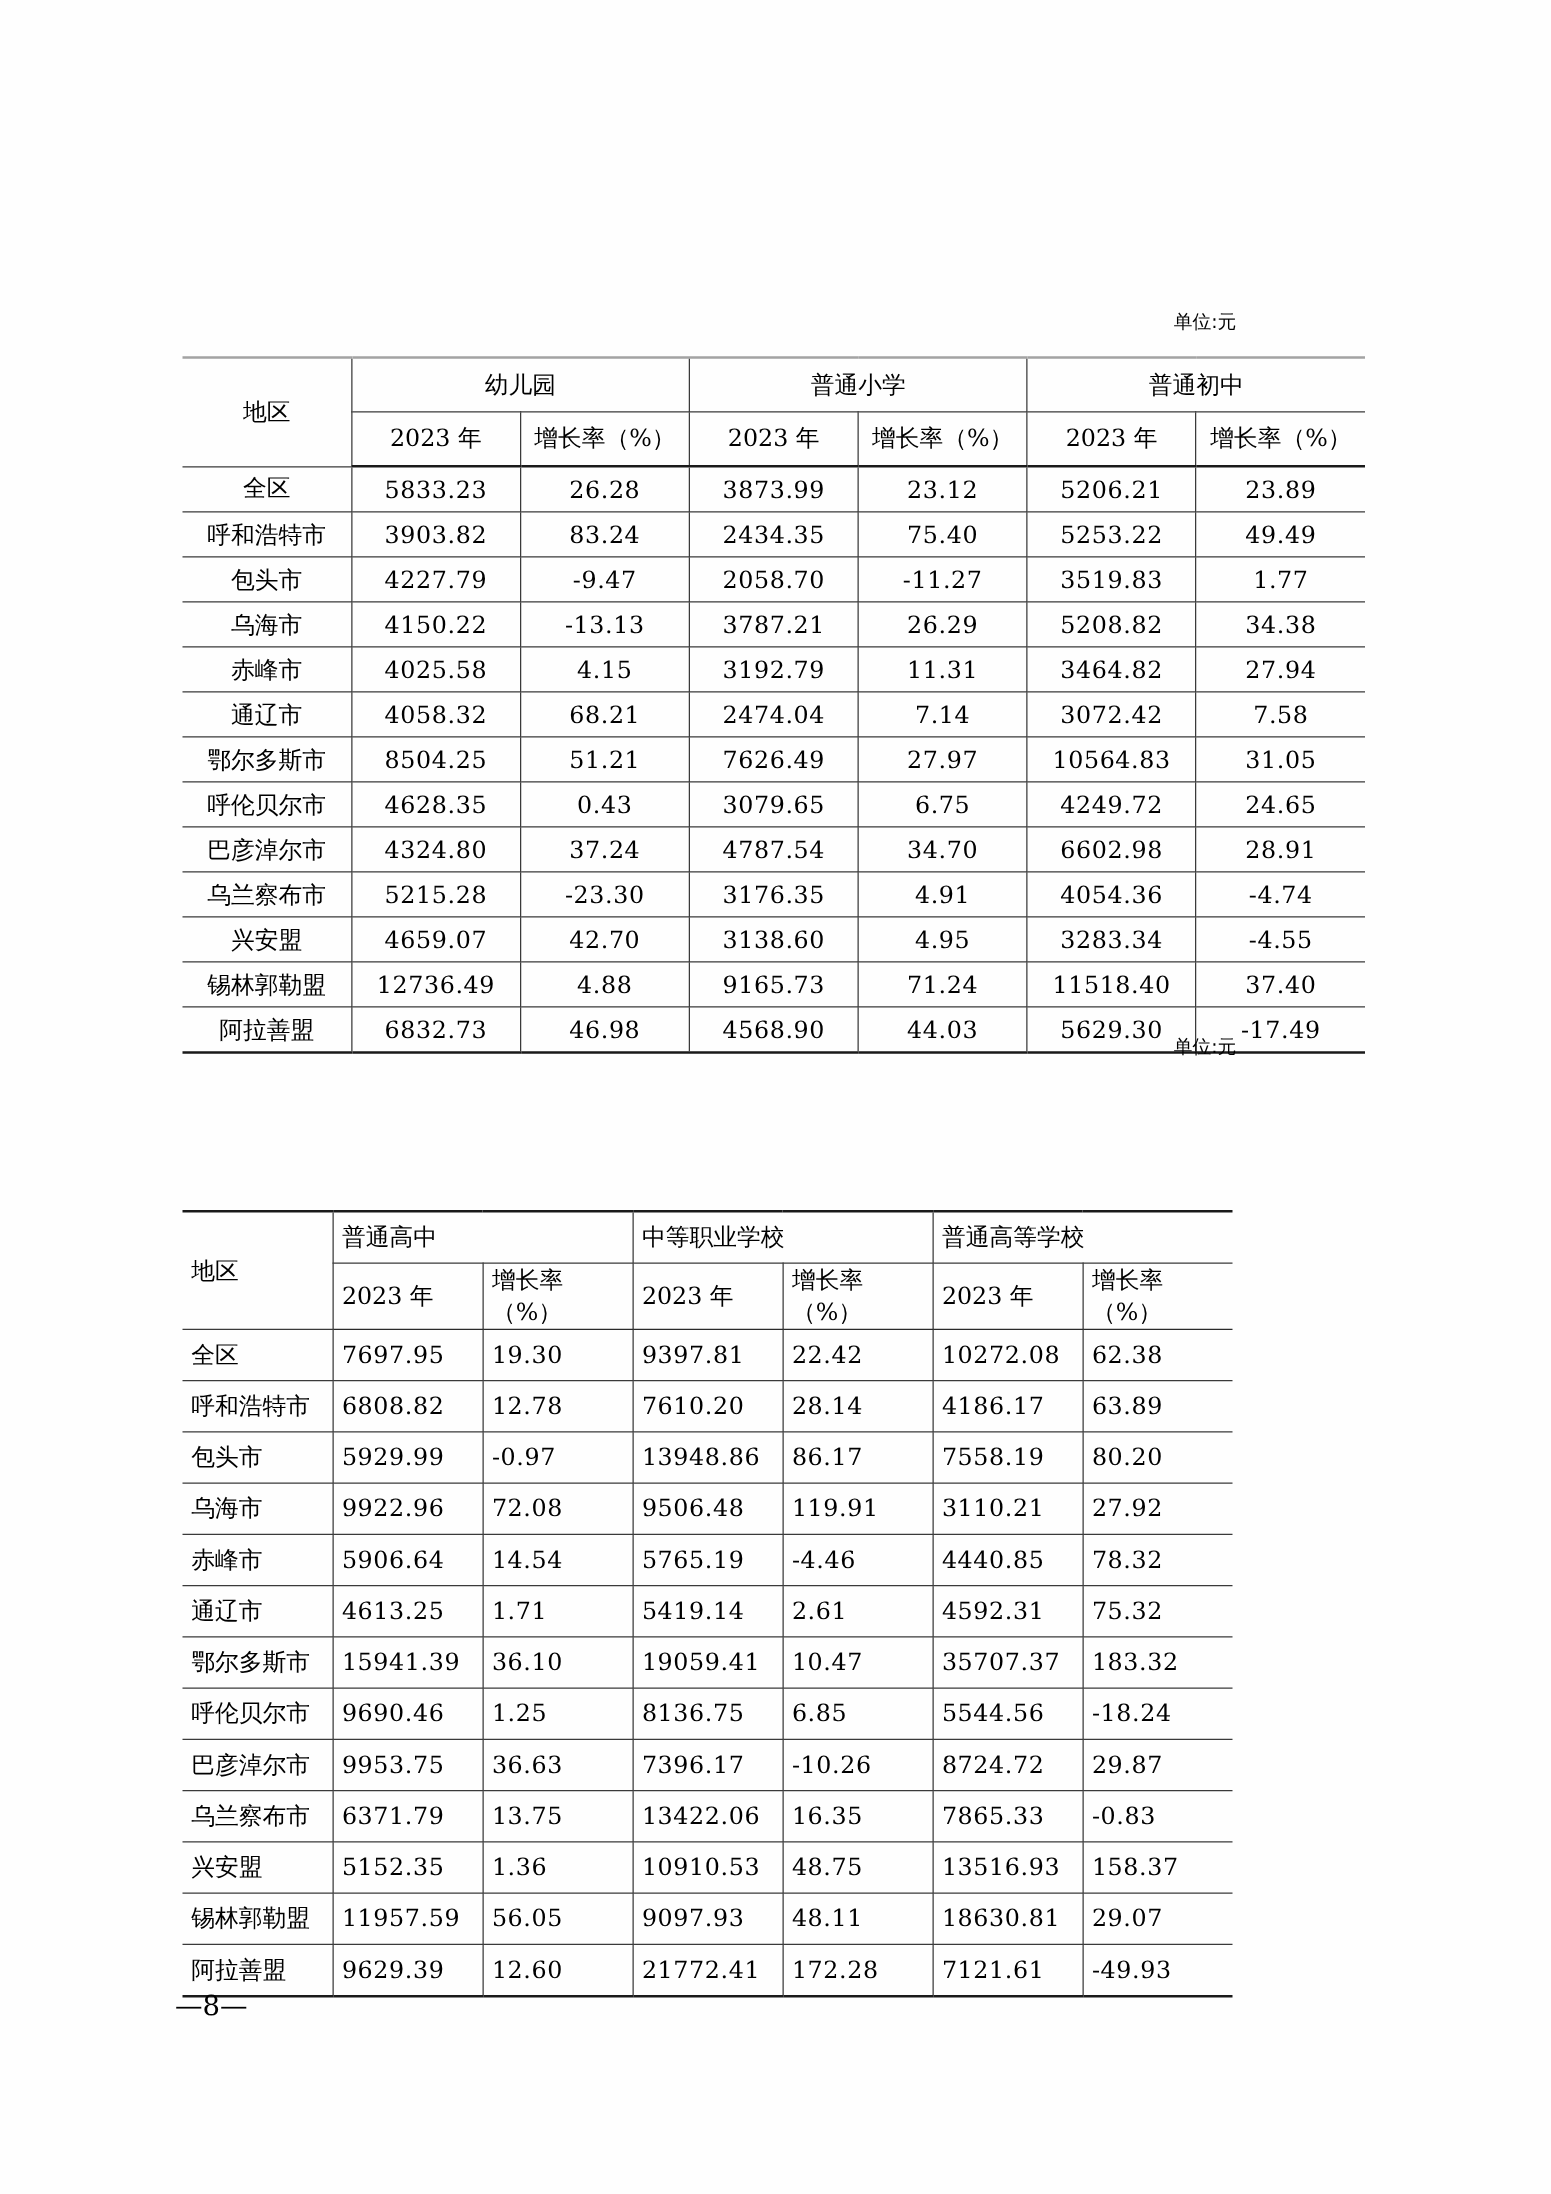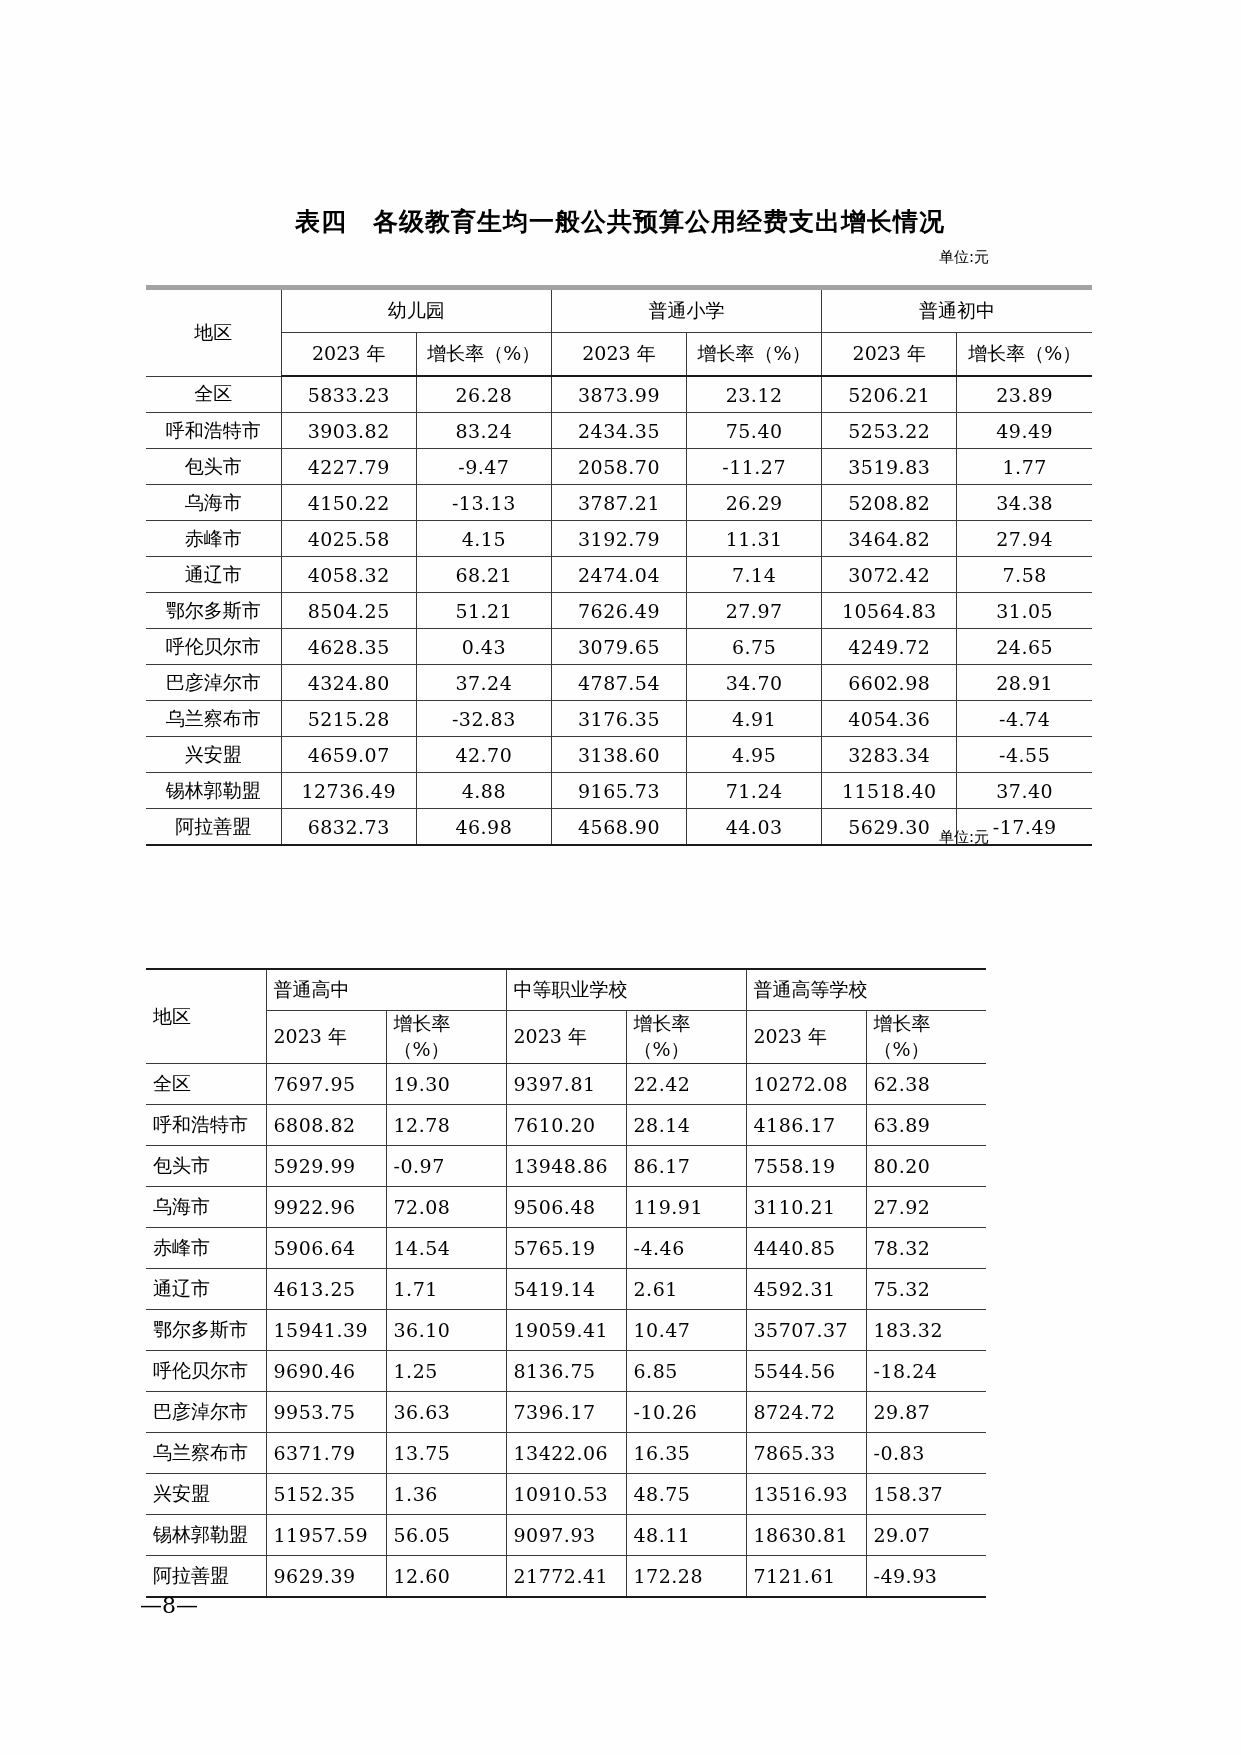--- a/index.html
+++ b/index.html
@@ -73,21 +73,21 @@
     padding: 0;
   }
   #table-1 thead th {
     height: 42px;
     font-weight: normal;
   }
   #table-1 tbody td {
     height: 35px;
     font-weight: normal;
   }
-  #table-1 .outer-top { border-top: 5px solid #a3a3a3; font-family: Liberation Mono, monospace; }
+  #table-1 .outer-top { border-top: 2px solid #a3a3a3; font-family: Liberation Mono, monospace; }
   #table-1 .outer-bottom { border-bottom: 2px solid #1a1a1a; }
   #table-1 .hdr-sep { border-bottom: 2px solid #1a1a1a; }
   #table-1 .region-cell { border-left: none; }
   #table-1 .last-col { border-right: none; }
 
   .num { font-family: "DejaVu Serif", "Liberation Serif", serif; letter-spacing: 0.5px; }
 
   
   #table-2 {
     position: absolute;
@@ -124,21 +124,20 @@
     top: 1593px;
     font-size: 22px;
     font-family: "DejaVu Serif", "Liberation Serif", serif;
   }
 </style>
 </head>
 <body>
 
 <div class="page">
 
-  <div id="title-1" class="table-title">表四　各级教育生均一般公共预算公用经费支出增长情况</div>
   <div id="unit-1" class="unit-label">单位:元</div>
 
   <table id="table-1">
     <thead>
       <tr>
         <th class="region-cell outer-top" rowspan="2">地区</th>
         <th class="outer-top" colspan="2">幼儿园</th>
         <th class="outer-top" colspan="2">普通小学</th>
         <th class="outer-top last-col" colspan="2">普通初中</th>
       </tr>
@@ -229,21 +228,21 @@
           <td class="num">4324.80</td>
           <td class="num">37.24</td>
           <td class="num">4787.54</td>
           <td class="num">34.70</td>
           <td class="num">6602.98</td>
           <td class="num last-col">28.91</td>
         </tr>
         <tr>
           <td class="region-cell">乌兰察布市</td>
           <td class="num">5215.28</td>
-          <td class="num">-32.83</td>
+          <td class="num">-23.30</td>
           <td class="num">3176.35</td>
           <td class="num">4.91</td>
           <td class="num">4054.36</td>
           <td class="num last-col">-4.74</td>
         </tr>
         <tr>
           <td class="region-cell">兴安盟</td>
           <td class="num">4659.07</td>
           <td class="num">42.70</td>
           <td class="num">3138.60</td>

